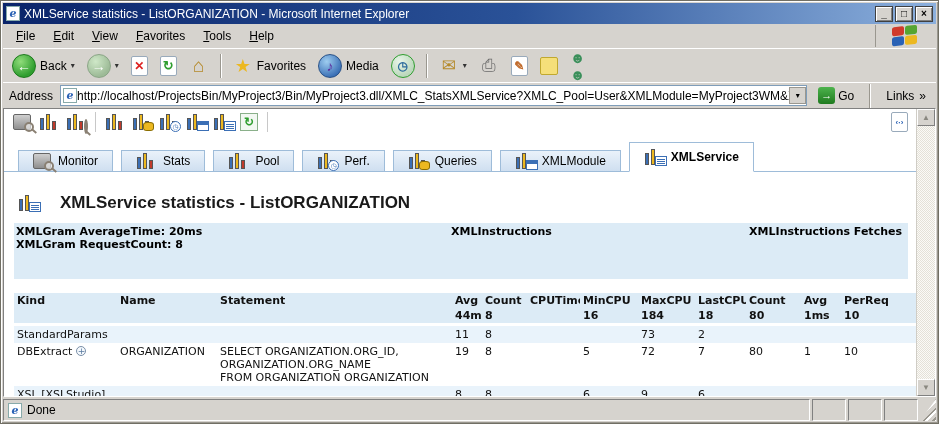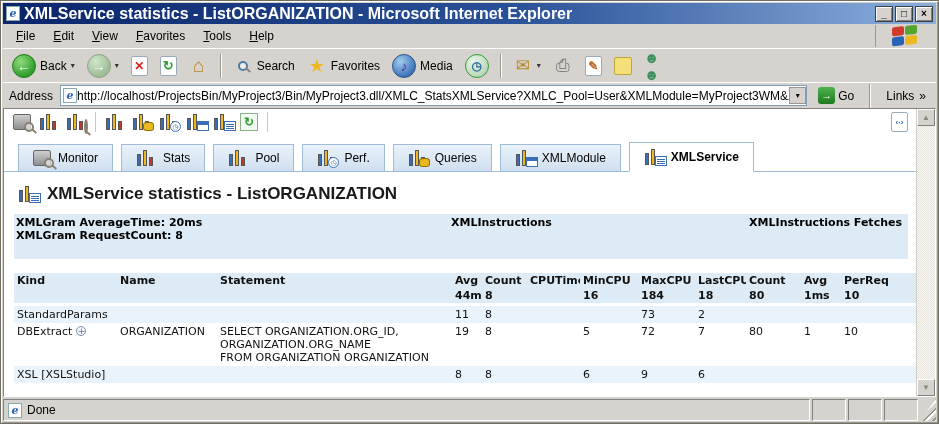--- a/index.html
+++ b/index.html
@@ -5,21 +5,21 @@
   * { box-sizing: border-box; margin: 0; padding: 0; }
   html,body { width: 939px; height: 424px; }
   body { font-family: "Liberation Sans", sans-serif; font-size: 12px; overflow: hidden; }
 
   .window { width: 939px; height: 424px; background: #d6d3ce; border: 1px solid #716f64;
             box-shadow: inset 1px 1px 0 #fff, inset -1px -1px 0 #9a978f; padding: 2px; display: flex; flex-direction: column; }
 
   
   .titlebar { height: 21px; background: linear-gradient(90deg,#0a246a,#2a5298 55%,#8cb0dd);
               display: flex; align-items: center; padding: 0 3px; flex: 0 0 auto; }
-  .titlebar .title { color: #fff; font-weight: bold; font-size: 16px; margin-left: 4px; flex: 1;
+  .titlebar .title { color: #fff; font-weight: normal; font-size: 12px; margin-left: 4px; flex: 1;
                      white-space: nowrap; overflow: hidden; }
   .win-btns { display: flex; gap: 2px; }
   .win-btn { width: 18px; height: 16px; background: #d6d3ce; border: 1px solid #404040;
              box-shadow: inset 1px 1px 0 #fff, inset -1px -1px 0 #808080;
              font-size: 10px; font-weight: bold; text-align: center; line-height: 14px; color: #000; }
   .ie-doc-icon { width: 14px; height: 15px; background: #fff; border: 1px solid #8aa;
                  font: bold italic 11px "DejaVu Serif", serif; color: #2a62b5; text-align: center; line-height: 13px; flex: 0 0 auto; }
 
   
   .menubar { height: 24px; display: flex; align-items: center; padding-left: 4px; position: relative; flex: 0 0 auto; }
@@ -80,31 +80,31 @@
   .ov-cyl { position: absolute; right: -2px; bottom: 0; width: 11px; height: 9px; background: #ecb820; border: 1px solid #8a6d00; border-radius: 4px/3px; }
   .ov-clock { position: absolute; right: -2px; bottom: -1px; width: 11px; height: 11px; border-radius: 50%; background: #fff;
               border: 1px solid #3b6fb5; font-size: 7px; line-height: 9px; text-align: center; color: #3b6fb5; }
   .mag { width: 10px; height: 10px; border: 2px solid #8a8073; border-radius: 50%; position: relative; background: rgba(255,255,255,.6); }
   .mag::after { content: ""; position: absolute; width: 6px; height: 2px; background: #8a8073; transform: rotate(40deg); right: -5px; bottom: -2px; }
   .monitor-ico { width: 18px; height: 16px; background: linear-gradient(#cfcfcf,#8f8f8f); border: 1px solid #666; border-radius: 2px; position: relative; }
   .monitor-ico .mag { position: absolute; right: -4px; bottom: -3px; }
 
   
   .tabs { display: flex; align-items: flex-end; gap: 8px; padding: 7px 10px 0 14px; border-bottom: 1px solid #9ebcd9; flex: 0 0 auto; }
-  .tab { display: flex; align-items: center; gap: 7px; height: 27px; padding: 0 14px;
+  .tab { display: flex; align-items: center; gap: 7px; height: 21px; padding: 0 14px;
          background: linear-gradient(#eaf2fa,#cfdff0); border: 1px solid #9ebcd9; border-bottom: none; position: relative; color: #000; }
   .tab.active { background: #fff; font-weight: bold; height: 30px; margin-bottom: -1px; border-bottom: 1px solid #fff; }
 
   
-  .heading { display: flex; align-items: center; gap: 9px; padding: 12px 0 0 14px; flex: 0 0 auto; }
+  .heading { display: flex; align-items: center; gap: 22px; padding: 12px 0 0 14px; flex: 0 0 auto; margin-top: 9px; }
   .heading h1 { font-size: 17px; font-weight: bold; color: #1a1a1a; font-family: "Liberation Sans", sans-serif; }
 
   
   .page-body { padding: 10px 8px 0 10px; font-family: "DejaVu Sans", sans-serif; font-size: 11px; flex: 1; min-height: 0; }
-  .summary { position: relative; background: #dcebf6; height: 45px; padding: 2px 2px; font-weight: bold; }
+  .summary { position: relative; background: #dcebf6; height: 56px; padding: 2px 2px; font-weight: bold; }
   .summary .line { line-height: 13px; white-space: nowrap; }
   .grp1 { position: absolute; left: 437px; top: 2px; }
   .grp2 { position: absolute; right: 6px; top: 2px; }
 
   table.stats { border-collapse: collapse; table-layout: fixed; width: 902px; margin-top: 14px; }
   table.stats td, table.stats th { padding: 1px 3px; font-weight: normal; text-align: left; vertical-align: top;
                                    overflow: hidden; white-space: nowrap; font-size: 11px; color: #111; }
   tr.hdr td, tr.hdr th { background: #dcebf6; font-weight: bold; }
   tr.tot td { border-bottom: 3px solid #fff; }
   td.num, th.num { text-align: right; }
@@ -178,26 +178,20 @@
     <div class="tb-btn">
       <span class="doc-ico stop-x">✕</span>
     </div>
     <div class="tb-btn">
       <span class="doc-ico refresh-a">↻</span>
     </div>
     <div class="tb-btn">
       <span class="ico20" style="font-size:19px;color:#b58a2a;">⌂</span>
     </div>
     <div class="tb-sep"></div>
-    <div class="tb-btn">
-      <span class="ico20">
-          <span class="mag" style="border-color:#4a7ba6;"></span>
-        </span>
-      <span>Search</span>
-    </div>
     <div class="tb-btn">
       <span class="ico20" style="color:#ecb820;font-size:18px;">★</span>
       <span>Favorites</span>
     </div>
     <div class="tb-btn">
       <span class="circle-btn" style="background:radial-gradient(circle at 35% 30%,#9ecdf0,#3a6fb5 75%);border:1px solid #2a5288;color:#5a2a9e;">♪</span>
       <span>Media</span>
     </div>
     <div class="tb-btn">
       <span class="circle-btn" style="background:radial-gradient(circle at 35% 30%,#e8f5e8,#bcd8bc 70%);border:1px solid #2f9e2f;color:#2f6e9e;font-size:12px;">◷</span>

